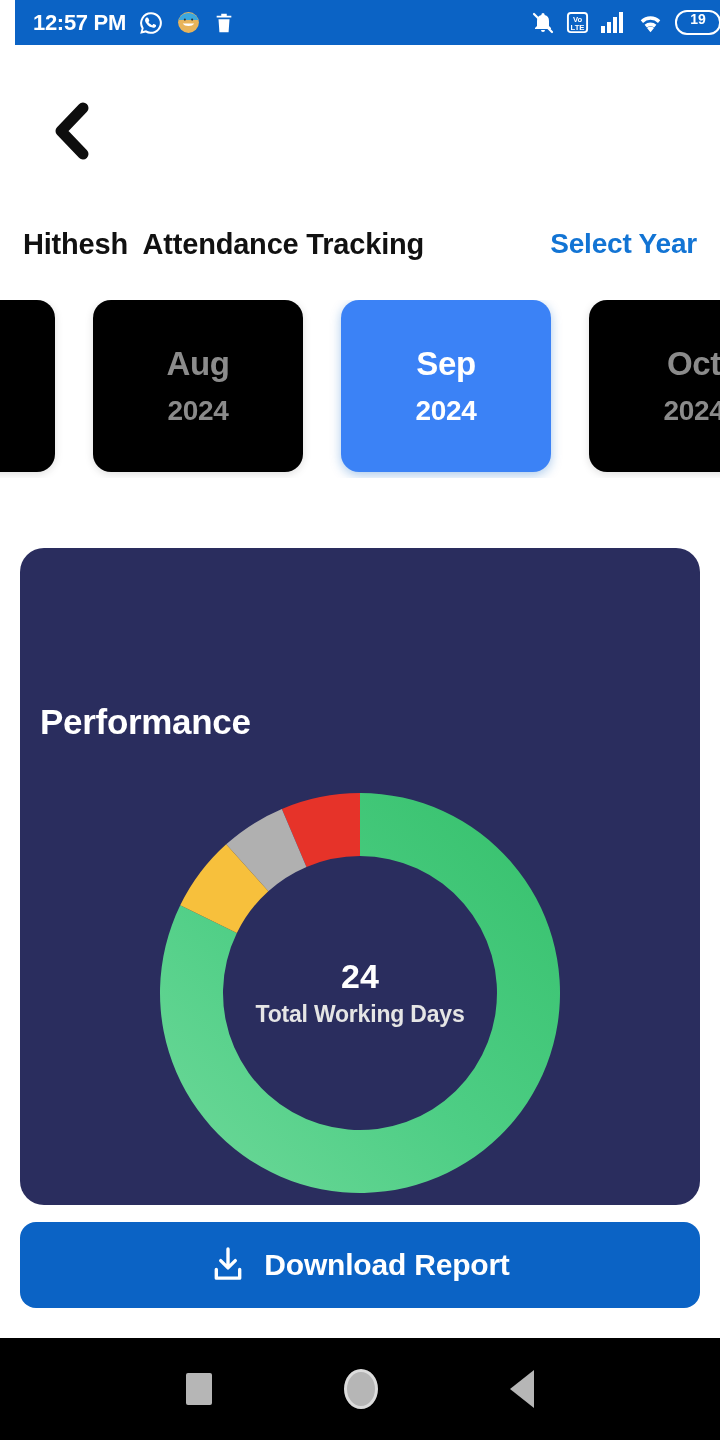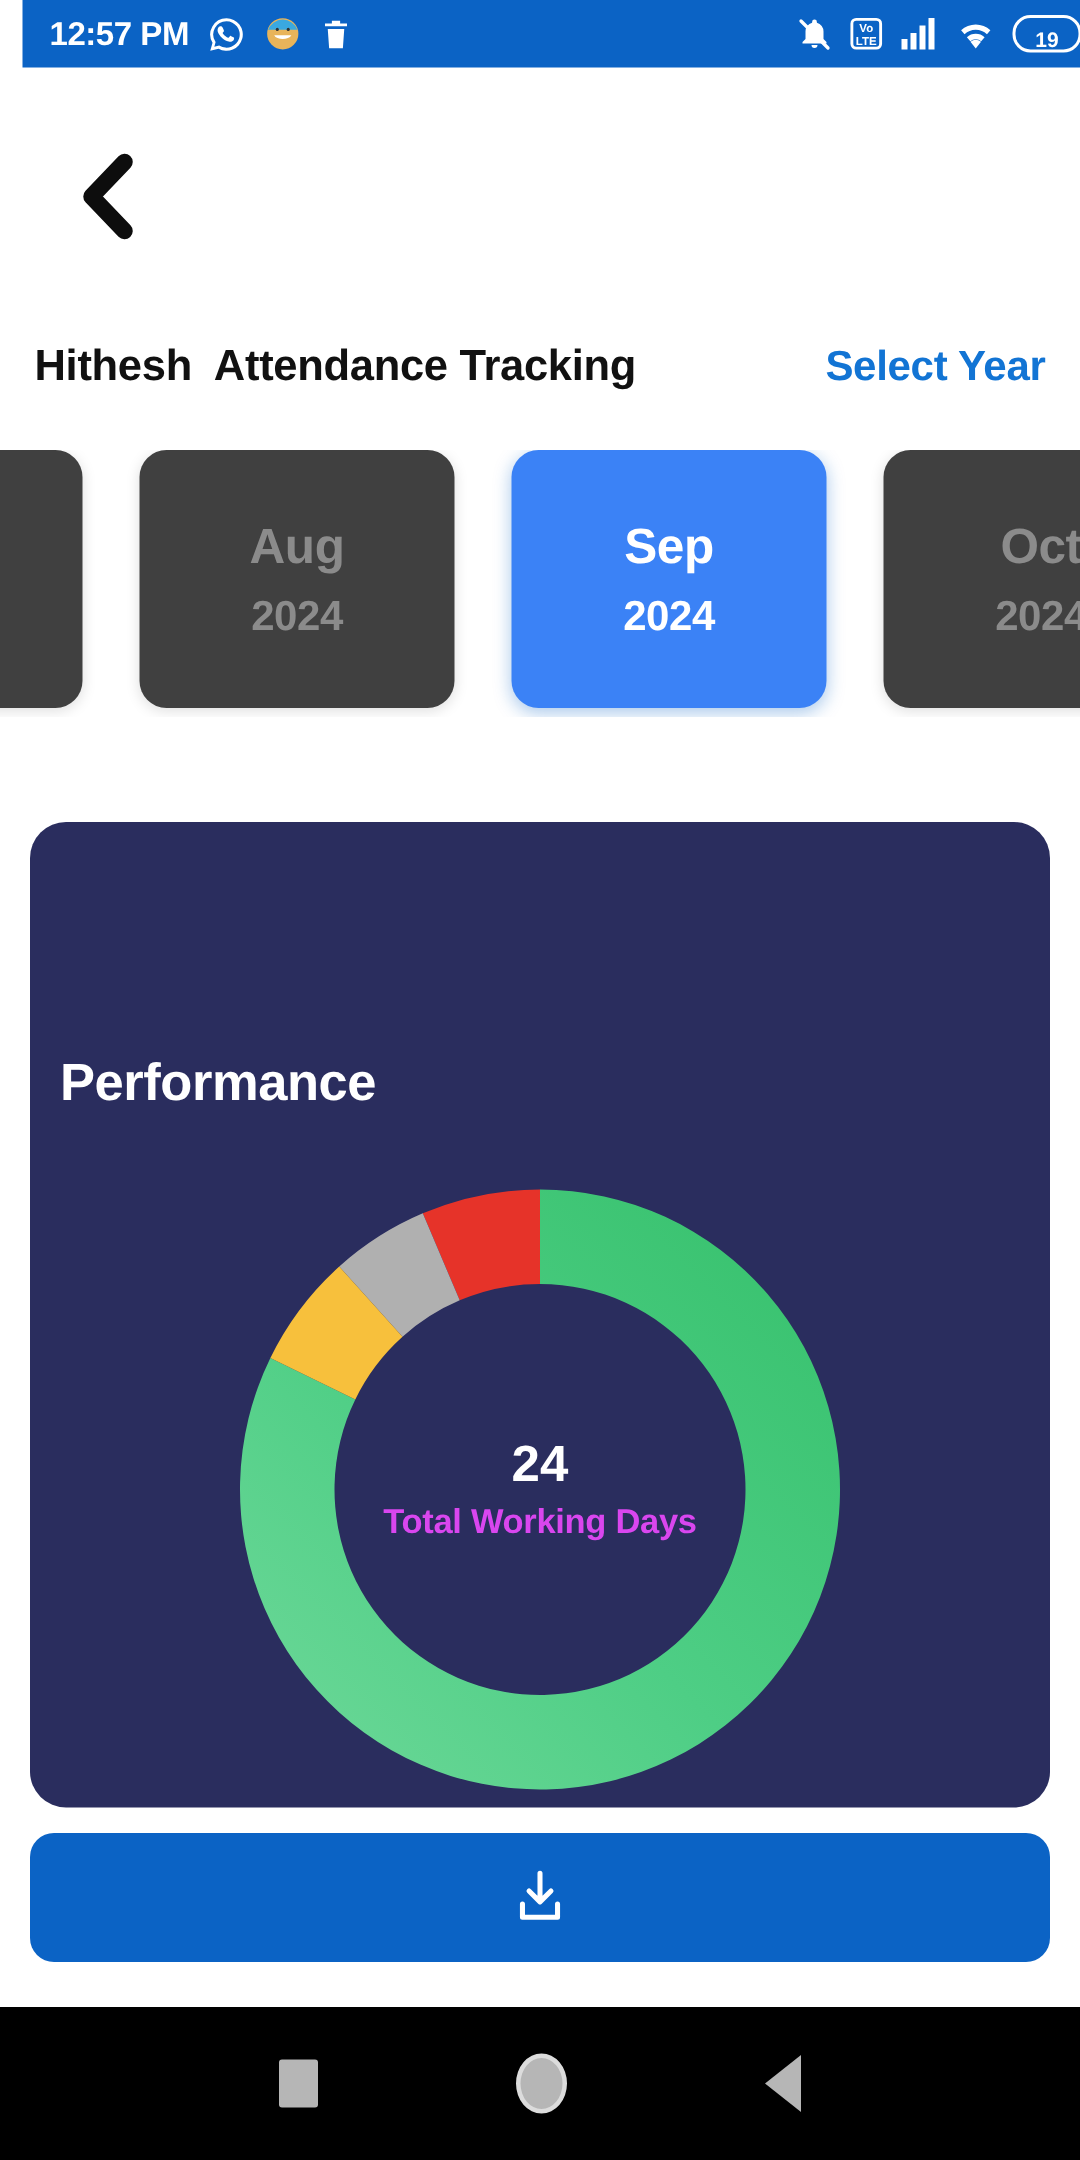--- a/index.html
+++ b/index.html
@@ -18,21 +18,21 @@
     background:#0B63C5; display:flex; align-items:center;
     padding:0 14px 0 18px; color:#ffffff;
   }
   .sb-left { display:flex; align-items:center; gap:12px; }
   .sb-right { display:flex; align-items:center; gap:11px; margin-left:auto; }
   .sb-time { font-size:22px; font-weight:bold; letter-spacing:-0.3px; line-height:1; }
   .sb-ico { display:flex; align-items:center; justify-content:center; }
 
   .battery {
     position:relative; width:46px; height:25px; border:2.5px solid #ffffff;
-    border-radius:12px; display:flex; align-items:flex-end; justify-content:center;
+    border-radius:12px; display:flex; align-items:flex-start; justify-content:center;
   }
   .battery:after {
     content:""; position:absolute; right:-6px; top:7px; width:4px; height:9px;
     background:#ffffff; border-radius:0 2px 2px 0;
   }
   .battery span { font-size:14px; font-weight:bold; line-height:1; }
 
   
   .backbtn {
     position:absolute; left:36px; top:95px; width:70px; height:72px;
@@ -53,21 +53,21 @@
     cursor:pointer; letter-spacing:-0.2px;
   }
 
   
   .months {
     position:absolute; left:0; top:300px; width:720px; height:178px;
     display:flex; align-items:flex-start; overflow:hidden;
   }
   .mcard {
     flex:0 0 auto; width:210px; height:172px; border-radius:18px;
-    background:#404040; box-shadow:0 2px 9px rgba(0,0,0,0.13);
+    background:#000000; box-shadow:0 2px 9px rgba(0,0,0,0.13);
     display:flex; flex-direction:column; align-items:center;
     justify-content:center; gap:12px; cursor:pointer;
   }
   .mcard .mon { font-size:33px; font-weight:bold; color:#8B8B8B; letter-spacing:-0.3px; }
   .mcard .yr  { font-size:28px; font-weight:bold; color:#8B8B8B; letter-spacing:-0.3px; }
   .mcard.active { background:#3b82f6; box-shadow:0 3px 11px rgba(11,99,197,0.35); }
   .mcard.active .mon, .mcard.active .yr { color:#ffffff; }
   .mcard.partial-left  { margin-left:-155px; }
   .mspacer { flex:0 0 38px; }
 
@@ -82,21 +82,21 @@
   }
   .donut-wrap {
     position:absolute; left:120px; top:235px; width:440px; height:420px;
   }
   .donut-center {
     position:absolute; left:0; top:0; width:440px; height:420px;
     display:flex; flex-direction:column; align-items:center; justify-content:center;
     gap:8px; pointer-events:none;
   }
   .donut-value { font-size:34px; font-weight:bold; color:#ffffff; line-height:1; }
-  .donut-label { font-size:23px; font-weight:bold; color:#d946ef; letter-spacing:-0.2px; }
+  .donut-label { font-size:23px; font-weight:bold; color:#e5e5e5; letter-spacing:-0.2px; }
 
   
   .dlbtn {
     position:absolute; left:20px; top:1222px; width:680px; height:86px;
     background:#0B63C5; border-radius:16px; border:none; cursor:pointer;
     display:flex; align-items:center; justify-content:center; gap:18px;
   }
   .dlbtn .label { font-size:30px; font-weight:bold; color:#ffffff; letter-spacing:-0.2px; }
 
   
@@ -247,20 +247,21 @@
         <div class="donut-label">Total Working Days</div>
       </div>
     </div>
   </div>
 
   <button class="dlbtn">
     <svg width="36" height="38" viewBox="0 0 24 26">
       <path d="M12 2v12M12 15l-5-5M12 15l5-5" stroke="#ffffff" stroke-width="2.3" fill="none" stroke-linecap="round" stroke-linejoin="round"></path>
       <path d="M4 16v6h16v-6" stroke="#ffffff" stroke-width="2.3" fill="none" stroke-linecap="round" stroke-linejoin="round"></path>
     </svg>
+    <span class="label">Download Report</span>
   </button>
 
   <div class="navbar">
     <div class="nav-sq"></div>
     <div class="nav-circ"></div>
     <div class="nav-tri"></div>
   </div>
 
 </div>
 

